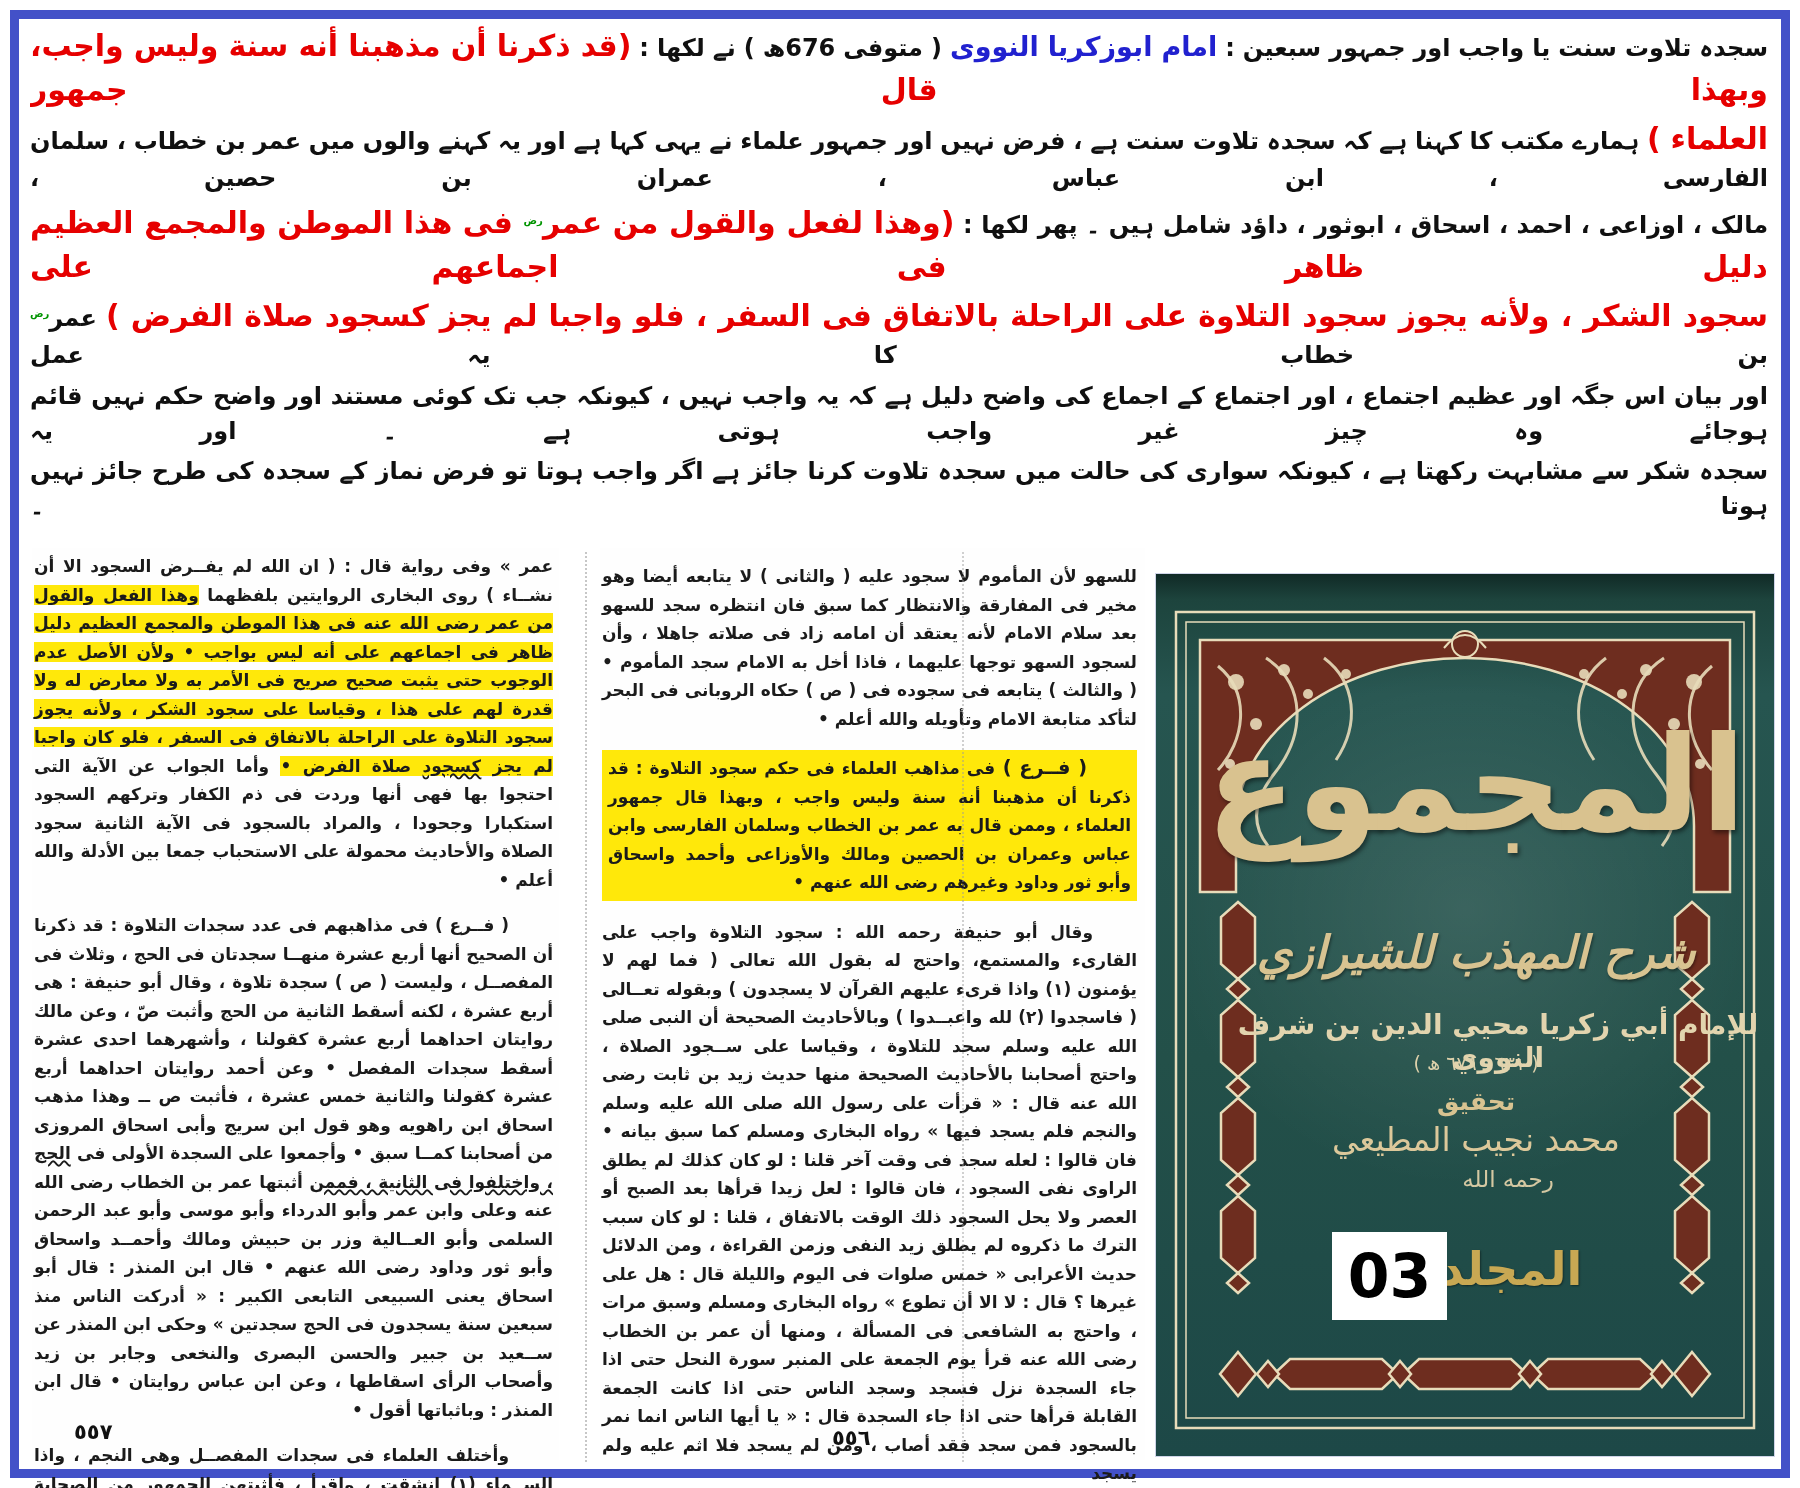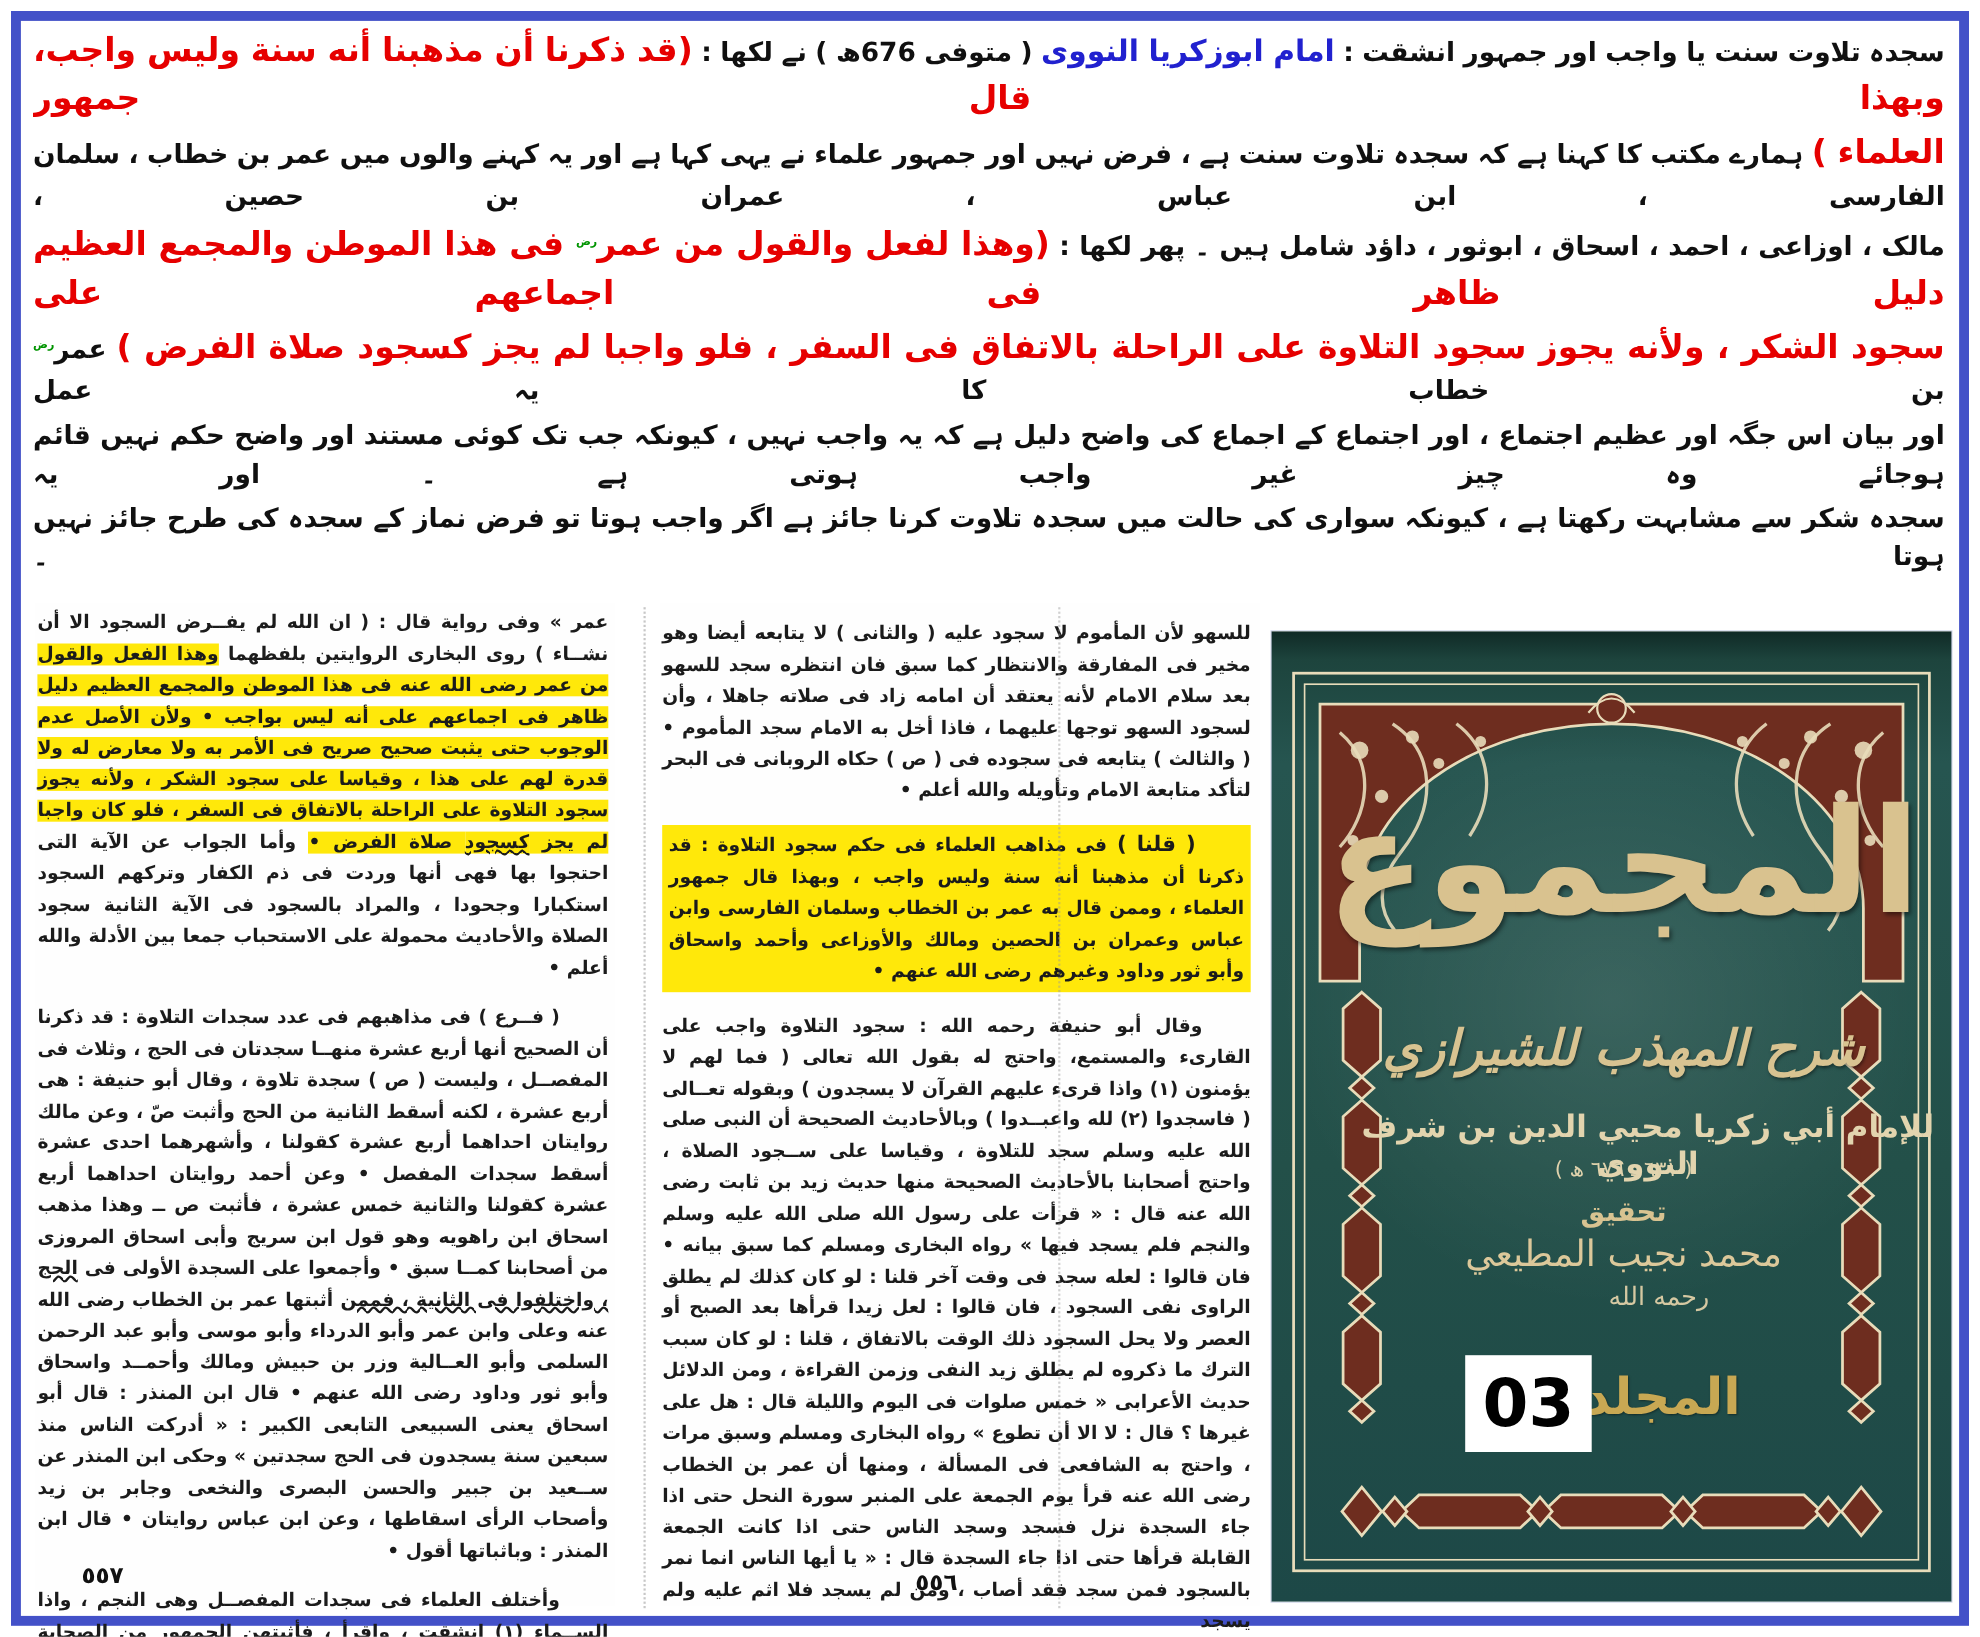--- a/index.html
+++ b/index.html
@@ -70,42 +70,42 @@
     font-size:60px;font-weight:bold;color:#000;font-family:"DejaVu Sans",sans-serif;}
 </style>
 </head>
 <body>
 
 <div class="stage">
 
   <div class="frame"></div>
 
   <div class="header-text">
-      <div class="h-line"><span class="seg">سجدہ تلاوت سنت یا واجب اور جمہور انشقت : </span><span class="seg c-blue">امام ابوزکریا النووی</span><span class="seg"> ( متوفی 676ھ ) نے لکھا : </span><span class="seg c-red">(قد ذكرنا أن مذهبنا أنه سنة وليس واجب، وبهذا قال جمهور</span></div>
+      <div class="h-line"><span class="seg">سجدہ تلاوت سنت یا واجب اور جمہور سبعين : </span><span class="seg c-blue">امام ابوزکریا النووی</span><span class="seg"> ( متوفی 676ھ ) نے لکھا : </span><span class="seg c-red">(قد ذكرنا أن مذهبنا أنه سنة وليس واجب، وبهذا قال جمهور</span></div>
       <div class="h-line"><span class="seg c-red">العلماء )</span><span class="seg"> ہمارے مکتب کا کہنا ہے کہ سجدہ تلاوت سنت ہے ، فرض نہیں اور جمہور علماء نے یہی کہا ہے اور یہ کہنے والوں میں عمر بن خطاب ، سلمان الفارسی ، ابن عباس ، عمران بن حصین ،</span></div>
       <div class="h-line"><span class="seg">مالک ، اوزاعی ، احمد ، اسحاق ، ابوثور ، داؤد شامل ہیں ۔ پھر لکھا : </span><span class="seg c-red">(وهذا لفعل والقول من عمر</span><span class="seg c-green sup">رض</span><span class="seg c-red"> فى هذا الموطن والمجمع العظيم دليل ظاهر فى اجماعهم على</span></div>
       <div class="h-line"><span class="seg c-red">سجود الشكر ، ولأنه يجوز سجود التلاوة على الراحلة بالاتفاق فى السفر ، فلو واجبا لم يجز كسجود صلاة الفرض )</span><span class="seg">  عمر</span><span class="seg c-green sup">رض</span><span class="seg"> بن خطاب کا یہ عمل</span></div>
       <div class="h-line"><span class="seg">اور بیان اس جگہ اور عظیم اجتماع ، اور اجتماع کے اجماع کی واضح دلیل ہے کہ یہ واجب نہیں ، کیونکہ جب تک کوئی مستند اور واضح حکم نہیں قائم ہوجائے وہ چیز غیر واجب ہوتی ہے ۔ اور یہ</span></div>
       <div class="h-line"><span class="seg">سجدہ شکر سے مشابہت رکھتا ہے ، کیونکہ سواری کی حالت میں سجدہ تلاوت کرنا جائز ہے اگر واجب ہوتا تو فرض نماز کے سجدہ کی طرح جائز نہیں ہوتا ۔</span></div>
     </div>
 
   <div class="page page-left">
     <div class="page-body">
         <div class="para"><span class="seg">عمر » وفى رواية قال : ( ان الله لم يفــرض السجود الا أن نشــاء ) روى البخارى الروايتين بلفظهما </span><span class="seg hl">وهذا الفعل والقول من عمر رضى الله عنه فى هذا الموطن والمجمع العظيم دليل ظاهر فى اجماعهم على أنه ليس بواجب • ولأن الأصل عدم الوجوب حتى يثبت صحيح صريح فى الأمر به ولا معارض له ولا قدرة لهم على هذا ، وقياسا على سجود الشكر ، ولأنه يجوز سجود التلاوة على الراحلة بالاتفاق فى السفر ، فلو كان واجبا لم يجز </span><span class="seg hl u">كسجود</span><span class="seg hl"> صلاة الفرض •</span><span class="seg"> وأما الجواب عن الآية التى احتجوا بها فهى أنها وردت فى ذم الكفار وتركهم السجود استكبارا وجحودا ، والمراد بالسجود فى الآية الثانية سجود الصلاة والأحاديث محمولة على الاستحباب جمعا بين الأدلة والله أعلم •</span></div>
         <div class="para indent"><span class="seg">( فــرع ) فى مذاهبهم فى عدد سجدات التلاوة : قد ذكرنا أن الصحيح أنها أربع عشرة منهــا سجدتان فى الحج ، وثلاث فى المفصــل ، وليست ( ص ) سجدة تلاوة ، وقال أبو حنيفة : هى أربع عشرة ، لكنه أسقط الثانية من الحج وأثبت صّ ، وعن مالك روايتان احداهما أربع عشرة كقولنا ، وأشهرهما احدى عشرة أسقط سجدات المفصل • وعن أحمد روايتان احداهما أربع عشرة كقولنا والثانية خمس عشرة ، فأثبت ص ــ وهذا مذهب اسحاق ابن راهويه وهو قول ابن سريج وأبى اسحاق المروزى من أصحابنا كمــا سبق • وأجمعوا على السجدة الأولى فى </span><span class="seg u">الحج ، واختلفوا فى الثانية ، فممن</span><span class="seg"> أثبتها عمر بن الخطاب رضى الله عنه وعلى وابن عمر وأبو الدرداء وأبو موسى وأبو عبد الرحمن السلمى وأبو العــالية وزر بن حبيش ومالك وأحمــد واسحاق وأبو ثور وداود رضى الله عنهم • قال ابن المنذر : قال أبو اسحاق يعنى السبيعى التابعى الكبير : « أدركت الناس منذ سبعين سنة يسجدون فى الحج سجدتين » وحكى ابن المنذر عن ســعيد بن جبير والحسن البصرى والنخعى وجابر بن زيد وأصحاب الرأى اسقاطها ، وعن ابن عباس روايتان • قال ابن المنذر : وباثباتها أقول •</span></div>
         <div class="para indent"><span class="seg">وأختلف العلماء فى سجدات المفصــل وهى النجم ، واذا الســماء (١) انشقت ، واقرأ ، فأثبتهن الجمهور من الصحابة فمن بعدهم وحذفهن جماعة ،</span></div>
       </div>
 
     <div class="page-number">٥٥٧</div>
   </div>
 
   <div class="page page-mid">
     <div class="page-body">
         <div class="para"><span class="seg">للسهو لأن المأموم لا سجود عليه ( والثانى ) لا يتابعه أيضا وهو مخير فى المفارقة والانتظار كما سبق فان انتظره سجد للسهو بعد سلام الامام لأنه يعتقد أن امامه زاد فى صلاته جاهلا ، وأن لسجود السهو توجها عليهما ، فاذا أخل به الامام سجد المأموم • ( والثالث ) يتابعه فى سجوده فى ( ص ) حكاه الروبانى فى البحر لتأكد متابعة الامام وتأويله والله أعلم •</span></div>
-        <div class="para indent hl-block"><span class="seg b">( قلنا ) </span><span class="seg">فى مذاهب العلماء فى حكم سجود التلاوة : قد ذكرنا أن مذهبنا أنه سنة وليس واجب ، وبهذا قال جمهور العلماء ، وممن قال به عمر بن الخطاب وسلمان الفارسى وابن عباس وعمران بن الحصين ومالك والأوزاعى وأحمد واسحاق وأبو ثور وداود وغيرهم رضى الله عنهم •</span></div>
+        <div class="para indent hl-block"><span class="seg b">( فــرع ) </span><span class="seg">فى مذاهب العلماء فى حكم سجود التلاوة : قد ذكرنا أن مذهبنا أنه سنة وليس واجب ، وبهذا قال جمهور العلماء ، وممن قال به عمر بن الخطاب وسلمان الفارسى وابن عباس وعمران بن الحصين ومالك والأوزاعى وأحمد واسحاق وأبو ثور وداود وغيرهم رضى الله عنهم •</span></div>
         <div class="para indent"><span class="seg">وقال أبو حنيفة رحمه الله : سجود التلاوة واجب على القارىء والمستمع، واحتج له بقول الله تعالى ( فما لهم لا يؤمنون (١) واذا قرىء عليهم القرآن لا يسجدون ) وبقوله تعــالى ( فاسجدوا (٢) لله واعبــدوا ) وبالأحاديث الصحيحة أن النبى صلى الله عليه وسلم سجد للتلاوة ، وقياسا على ســجود الصلاة ، واحتج أصحابنا بالأحاديث الصحيحة منها حديث زيد بن ثابت رضى الله عنه قال : « قرأت على رسول الله صلى الله عليه وسلم والنجم فلم يسجد فيها » رواه البخارى ومسلم كما سبق بيانه • فان قالوا : لعله سجد فى وقت آخر قلنا : لو كان كذلك لم يطلق الراوى نفى السجود ، فان قالوا : لعل زيدا قرأها بعد الصبح أو العصر ولا يحل السجود ذلك الوقت بالاتفاق ، قلنا : لو كان سبب الترك ما ذكروه لم يطلق زيد النفى وزمن القراءة ، ومن الدلائل حديث الأعرابى « خمس صلوات فى اليوم والليلة قال : هل على غيرها ؟ قال : لا الا أن تطوع » رواه البخارى ومسلم وسبق مرات ، واحتج به الشافعى فى المسألة ، ومنها أن عمر بن الخطاب رضى الله عنه قرأ يوم الجمعة على المنبر سورة النحل حتى اذا جاء السجدة نزل فسجد وسجد الناس حتى اذا كانت الجمعة القابلة قرأها حتى اذا جاء السجدة قال : « يا أيها الناس انما نمر بالسجود فمن سجد فقد أصاب ، ومن لم يسجد فلا اثم عليه ولم يسجد</span></div>
       </div>
 
     <div class="page-number">٥٥٦</div>
   </div>
 
   <div class="crease crease-1"></div>
   <div class="crease crease-2"></div>
 
   <div class="cover">

